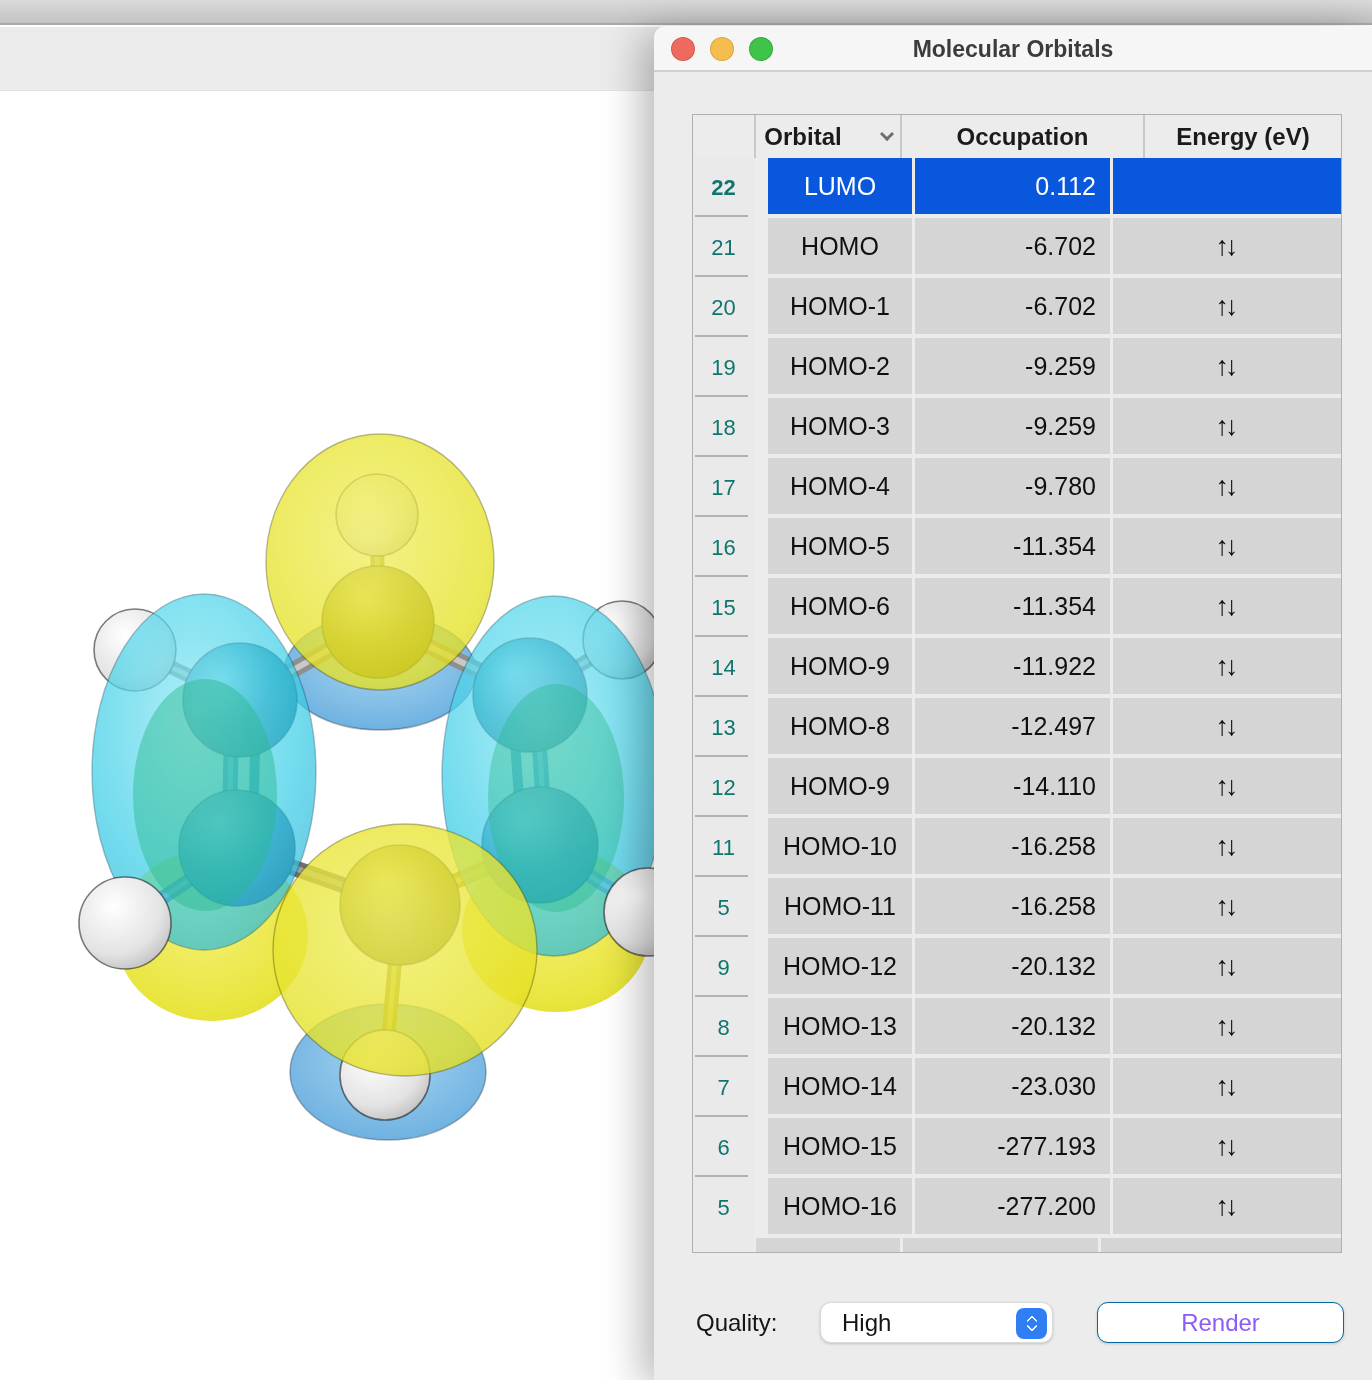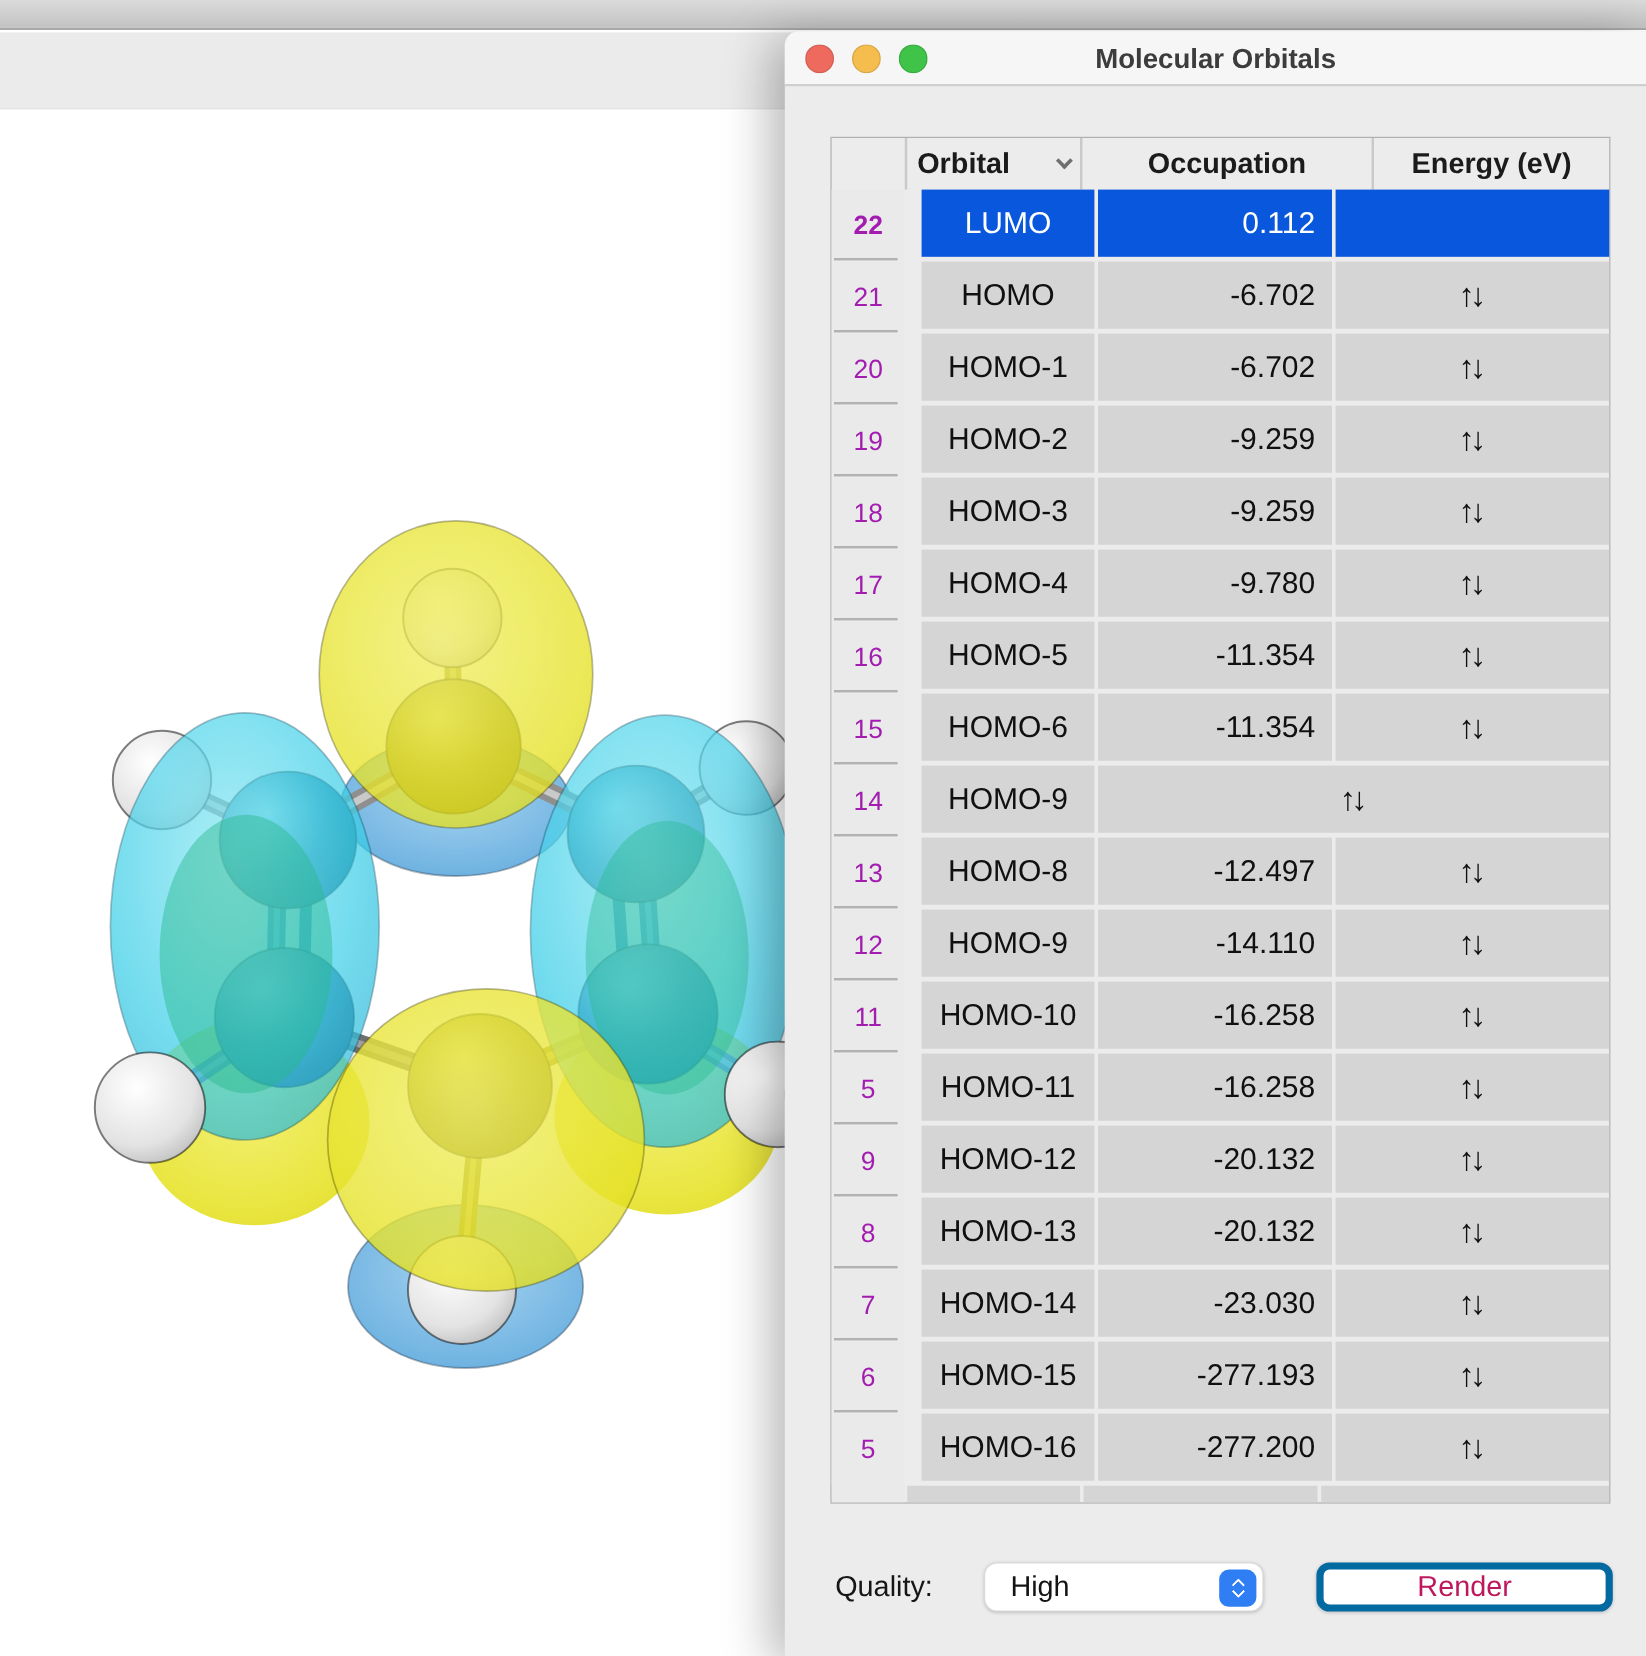--- a/index.html
+++ b/index.html
@@ -60,21 +60,21 @@
   .hcell.hocc{flex:1;border-left:2px solid #c9c9c9;}
   .sort-chev{
     width:10px;height:10px;margin-left:12px;margin-top:-6px;
     border-right:3px solid #6f6f6f;border-bottom:3px solid #6f6f6f;
     transform:rotate(45deg);
   }
   .mo-row{display:flex;height:60px;align-items:flex-start;}
   .cell-num{
     position:relative;width:61px;height:60px;background:#eaeaea;
     display:flex;align-items:center;justify-content:center;
-    font-size:22px;color:#a21caf;
+    font-size:22px;color:#0f766e;
   }
   .cell-num::after{
     content:"";position:absolute;left:2px;right:6px;bottom:1px;height:2px;background:#b2b2b2;
   }
   .mo-row:last-child .cell-num::after{display:none;}
   .cell{
     height:56px;background:#d5d5d5;display:flex;align-items:center;
     font-size:25px;color:#101010;
   }
   .cell-orbital{width:144px;margin-left:14px;justify-content:center;}
@@ -105,23 +105,23 @@
   .stepper{
     position:absolute;right:5px;top:5px;width:31px;height:31px;border-radius:8px;
     background:var(--c-accent_blue,#2f7ef3);
     display:flex;flex-direction:column;align-items:center;justify-content:center;gap:3px;
   }
   .chev{width:8px;height:8px;border:2.6px solid #fff;border-radius:1px;}
   .chev.up{border-right:none;border-bottom:none;transform:rotate(45deg) translate(2px,2px);}
   .chev.down{border-left:none;border-top:none;transform:rotate(45deg) translate(-2px,-2px);}
   .render-btn{
     position:absolute;left:443px;top:0;width:247px;height:41px;
-    background:#fff;border:6px solid #0369a1;border-radius:11px;
+    background:#fff;border:1px solid #0369a1;border-radius:11px;
     box-shadow:0 1px 3px rgba(0,0,0,.18);
-    font-family:inherit;font-size:24px;color:#be185d;text-align:center;
+    font-family:inherit;font-size:24px;color:#8b5cf6;text-align:center;
   }
 </style>
 </head>
 <body>
 
 <div class="screen">
 
   <div class="strip-titlebar"></div>
   <div class="strip-toolbar"></div>
 
@@ -294,20 +294,21 @@
           </div>
           <div class="mo-row">
             <div class="cell-num">15</div>
             <div class="cell cell-orbital">HOMO-6</div>
             <div class="cell cell-energy">-11.354</div>
             <div class="cell cell-occ">↑↓</div>
           </div>
           <div class="mo-row">
             <div class="cell-num">14</div>
             <div class="cell cell-orbital">HOMO-9</div>
+            <div class="cell cell-energy">-11.922</div>
             <div class="cell cell-occ">↑↓</div>
           </div>
           <div class="mo-row">
             <div class="cell-num">13</div>
             <div class="cell cell-orbital">HOMO-8</div>
             <div class="cell cell-energy">-12.497</div>
             <div class="cell cell-occ">↑↓</div>
           </div>
           <div class="mo-row">
             <div class="cell-num">12</div>

